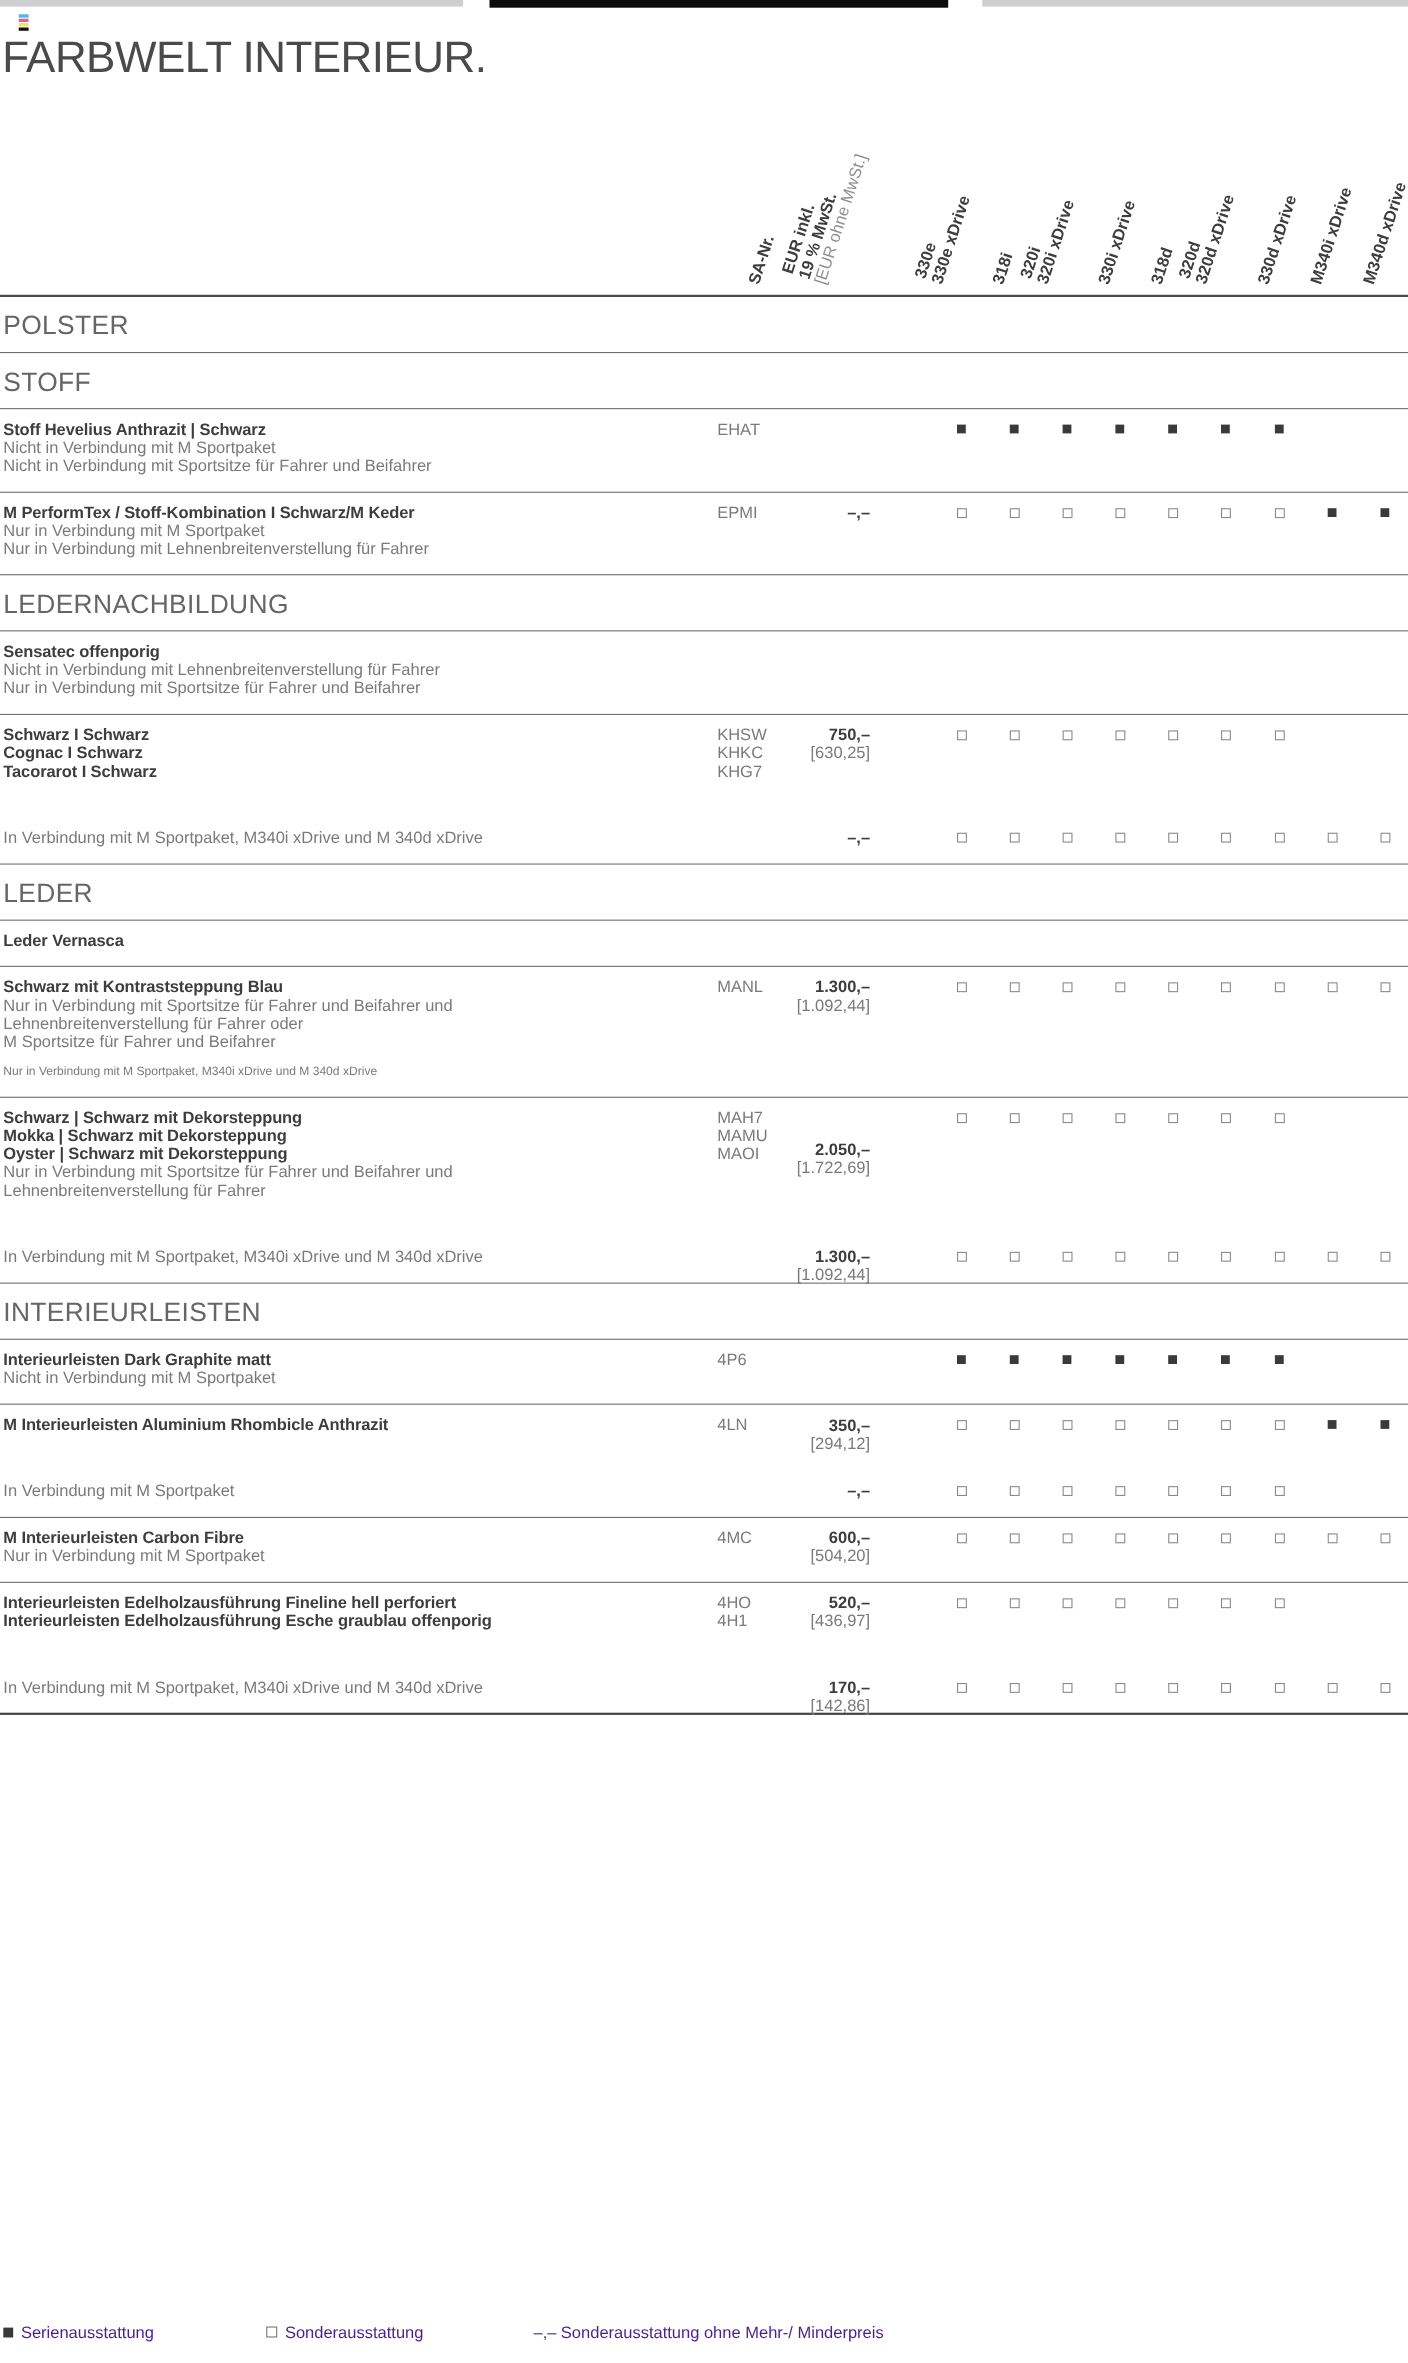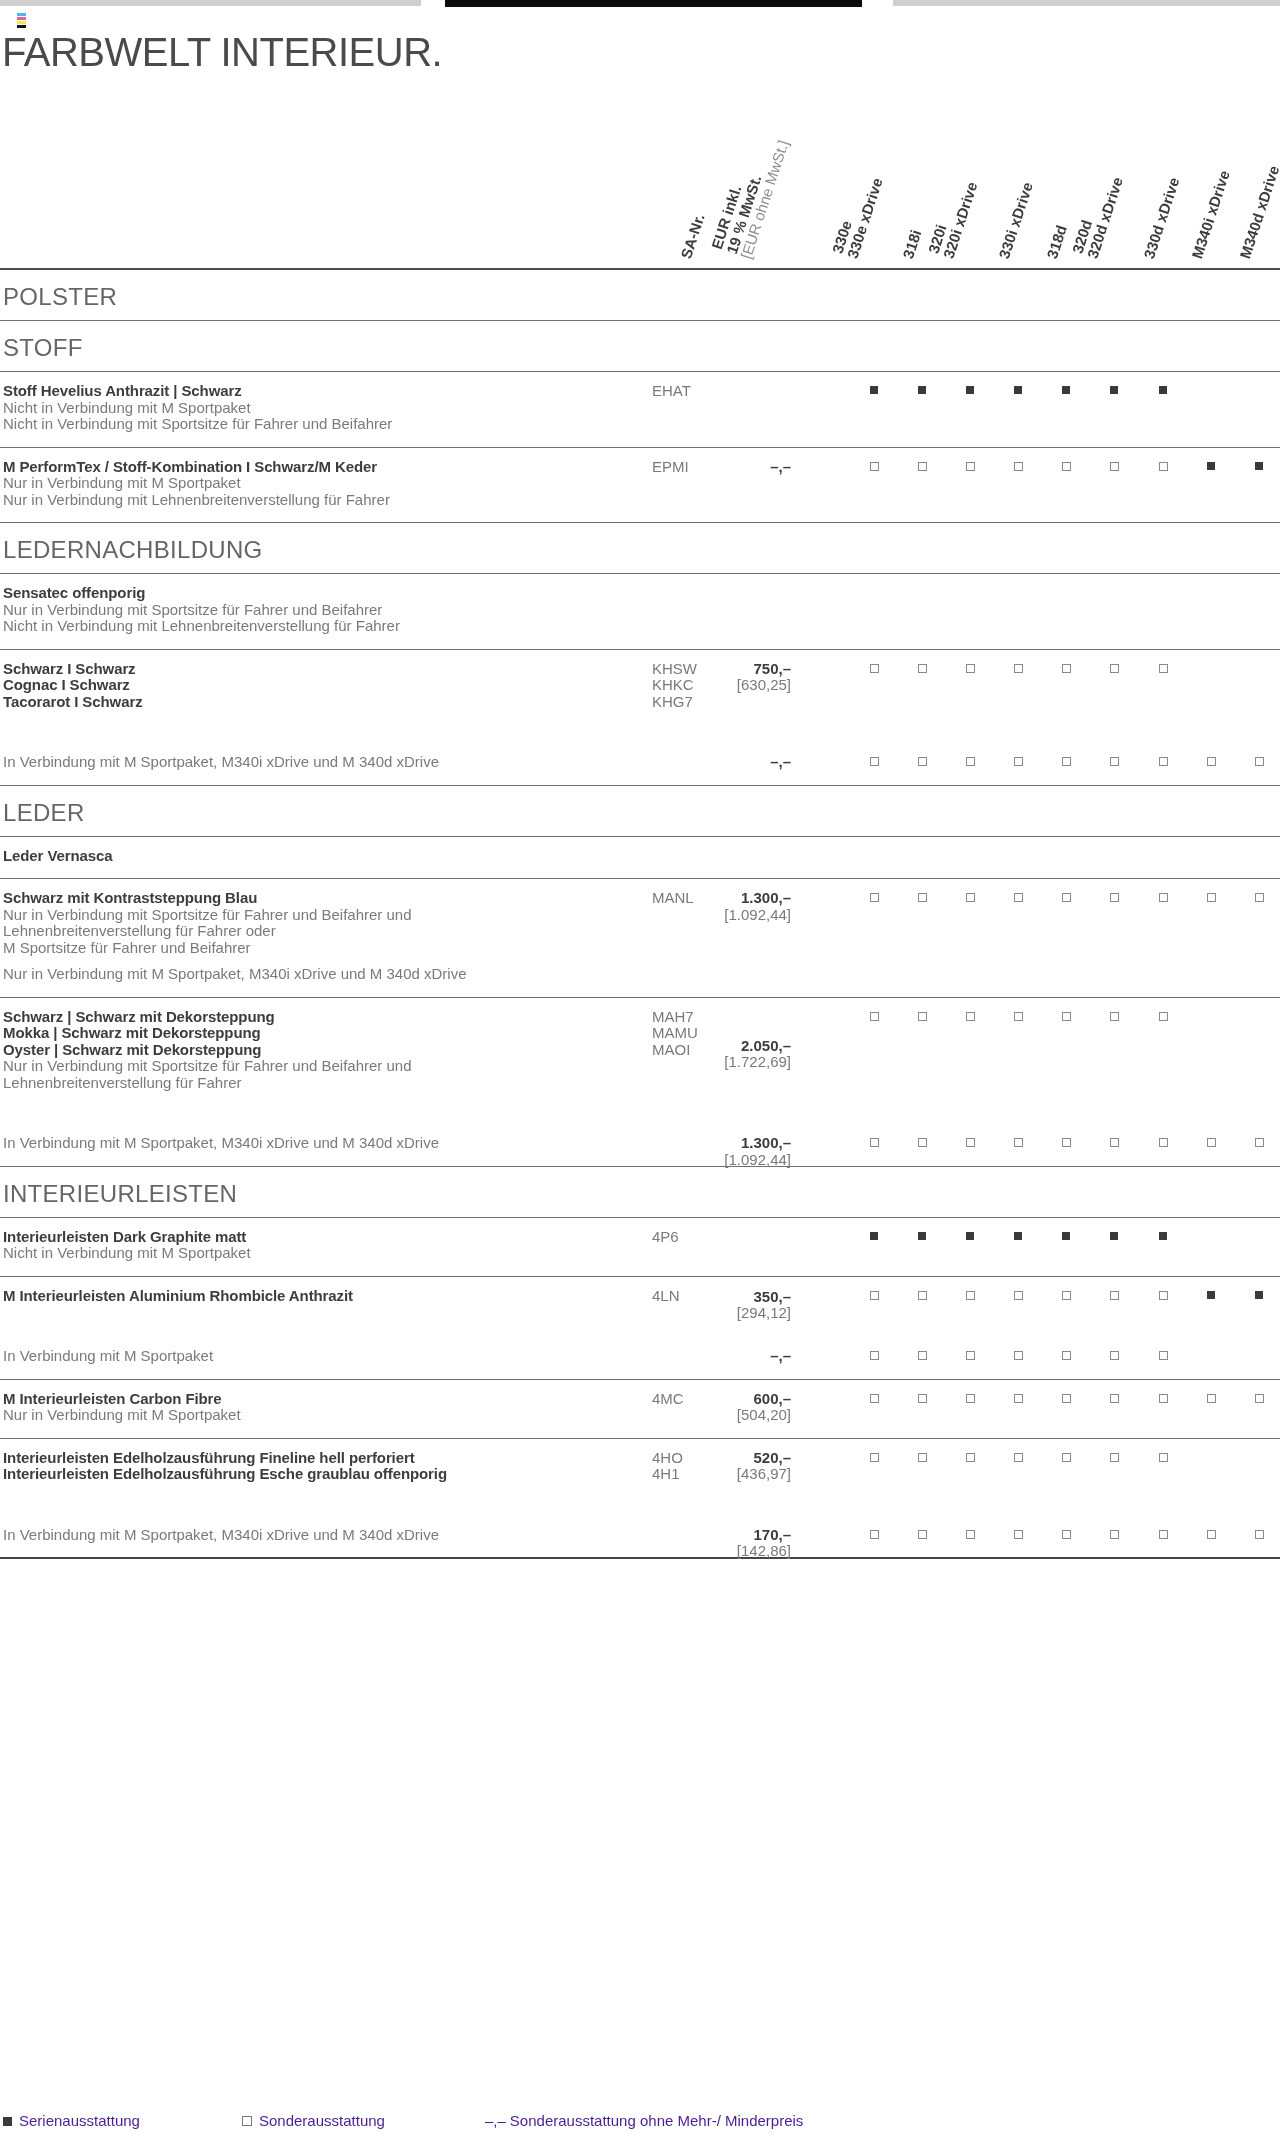--- a/index.html
+++ b/index.html
@@ -18,21 +18,21 @@
   
   .thead{position:relative;height:268px;border-bottom:2px solid #4a4a4a;}
   .collabel{position:absolute;bottom:8px;transform-origin:left bottom;transform:rotate(-72deg);
             font-size:15px;line-height:15.5px;font-weight:700;color:#3d3d3d;white-space:nowrap;}
   .collabel .muted{font-weight:400;color:#8f8f8f;}
   
   .row{position:relative;border-bottom:1px solid #6e6e6e;padding:11px 0 14px 3px;}
   .row.noline{border-bottom:none;}
   .row .title{font-size:15px;line-height:16.5px;font-weight:700;color:#3d3d3d;letter-spacing:-0.1px;}
   .row .detail{font-size:15px;line-height:16.5px;color:#7a7a7a;}
-  .row .postnote{margin-top:10px;font-size:15px;line-height:16.5px;color:#7a7a7a;}
+  .row .postnote{margin-top:10px;font-size:11px;line-height:16.5px;color:#7a7a7a;}
   .section{position:relative;border-bottom:1px solid #6e6e6e;padding:14px 0 10px 3px;
            font-size:24px;line-height:26px;font-weight:400;color:#666;letter-spacing:0.3px;}
   .subrow{position:relative;border-bottom:1px solid #6e6e6e;padding:30px 0 14px 3px;
           font-size:15px;line-height:16.5px;color:#7a7a7a;}
   .subrow.thick{border-bottom:2px solid #454545;}
   .codes{position:absolute;left:652px;width:96px;text-align:left;
          font-size:15px;line-height:16.5px;color:#7a7a7a;}
   .price{position:absolute;left:611px;width:180px;text-align:right;font-size:15px;line-height:16.5px;}
   .price .gross{font-weight:700;color:#3d3d3d;}
   .price .net{color:#7a7a7a;}
@@ -137,22 +137,22 @@
         <span class="mark e" style="left: 1014px; top: 14px;"></span>
         <span class="mark e" style="left: 1062px; top: 14px;"></span>
         <span class="mark e" style="left: 1110px; top: 14px;"></span>
         <span class="mark e" style="left: 1159px; top: 14px;"></span>
         <span class="mark" style="left: 1207px; top: 14px;"></span>
         <span class="mark" style="left: 1255px; top: 14px;"></span>
       </div>
       <div class="section">LEDERNACHBILDUNG</div>
       <div class="row">
         <div class="title">Sensatec offenporig</div>
+        <div class="detail">Nicht in Verbindung mit Lehnenbreitenverstellung für Fahrer</div>
         <div class="detail">Nur in Verbindung mit Sportsitze für Fahrer und Beifahrer</div>
-        <div class="detail">Nicht in Verbindung mit Lehnenbreitenverstellung für Fahrer</div>
       </div>
       <div class="row noline">
         <div class="title">Schwarz I Schwarz</div>
         <div class="title">Cognac I Schwarz</div>
         <div class="title">Tacorarot I Schwarz</div>
         <div class="codes" style="top: 11px;">
           <div>KHSW</div>
           <div>KHKC</div>
           <div>KHG7</div>
         </div>

